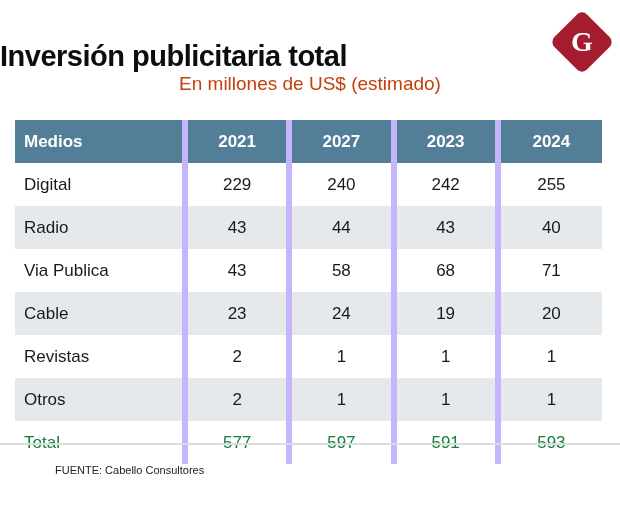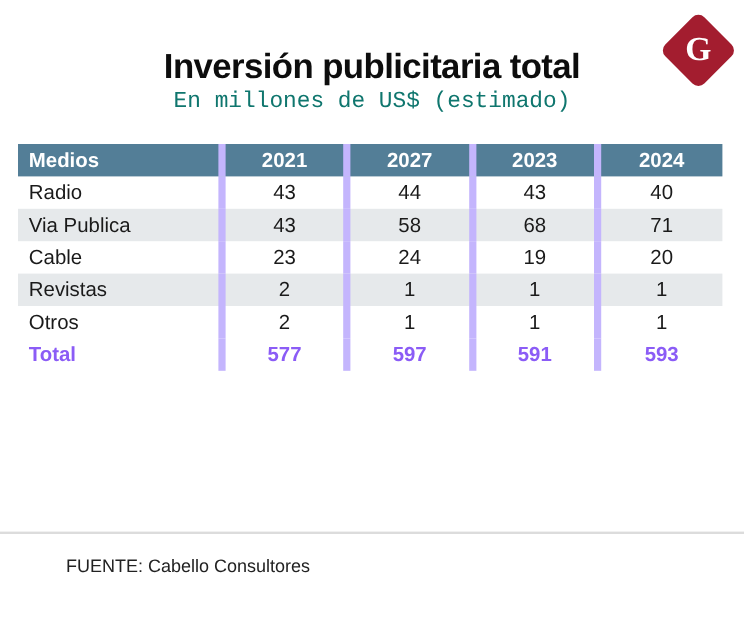--- a/index.html
+++ b/index.html
@@ -13,36 +13,35 @@
     width: 620px;
     height: 519px;
     background: #ffffff;
     overflow: hidden;
   }
   .title {
     position: absolute;
     top: 21px;
     left: 0;
     width: 620px;
-    text-align: center;
+    text-align: left;
     font-size: 29px;
     font-weight: 800;
     letter-spacing: -0.5px;
     color: #0d0d0d;
   }
   .subtitle {
     position: absolute;
     top: 73px;
     left: 0;
     width: 620px;
     text-align: center;
     font-size: 19px;
     font-weight: 400;
-    color: #0f766e;
-    font-family: Liberation Mono, monospace;
+    color: #c2410c;
   }
   .logo {
     position: absolute;
     top: 9px;
     left: 549px;
     width: 66px;
     height: 66px;
     display: flex;
     align-items: center;
     justify-content: center;
@@ -70,21 +69,21 @@
     top: 120px;
     left: 15px;
     width: 587px;
     border-collapse: collapse;
     table-layout: fixed;
     font-size: 17px;
     color: #1a1a1a;
   }
   table.data-table col.c-label { width: 170px; }
   table.data-table th, table.data-table td {
-    height: 27px;
+    height: 43px;
     padding: 0;
     text-align: center;
     vertical-align: middle;
     font-weight: 400;
   }
   table.data-table th {
     background: var(--header-bg, #537e97);
     color: #ffffff;
     font-weight: 700;
   }
@@ -93,36 +92,36 @@
     padding-left: 9px;
   }
   table.data-table th + th, table.data-table td + td {
     border-left: 6px solid #c4b5fd;
   }
   table.data-table tbody tr:nth-child(even) td {
     background: var(--stripe-bg, #e6e9eb);
   }
   table.data-table tbody tr.total td {
     background: #ffffff;
-    font-weight: 700;
-    color: #8b5cf6;
+    font-weight: 400;
+    color: #15803d;
   }
   .divider {
     position: absolute;
     top: 443px;
     left: 0;
     width: 620px;
     height: 2px;
     background: #dcdcdc;
   }
   .source {
     position: absolute;
     top: 464px;
     left: 55px;
-    font-size: 15px;
+    font-size: 11px;
     color: #222222;
   }
 </style>
 </head>
 <body>
 
 <div class="canvas">
 
   <h1 class="title">Inversión publicitaria total</h1>
   <div class="subtitle">En millones de US$ (estimado)</div>
@@ -144,20 +143,27 @@
       <tr>
         <th class="col-label">Medios</th>
         <th>2021</th>
         <th>2027</th>
         <th>2023</th>
         <th>2024</th>
       </tr>
     </thead>
     <tbody id="table-body">
 
+  <tr>
+    <td class="col-label">Digital</td>
+    <td>229</td>
+    <td>240</td>
+    <td>242</td>
+    <td>255</td>
+  </tr>
 
   <tr>
     <td class="col-label">Radio</td>
     <td>43</td>
     <td>44</td>
     <td>43</td>
     <td>40</td>
   </tr>
 
 

